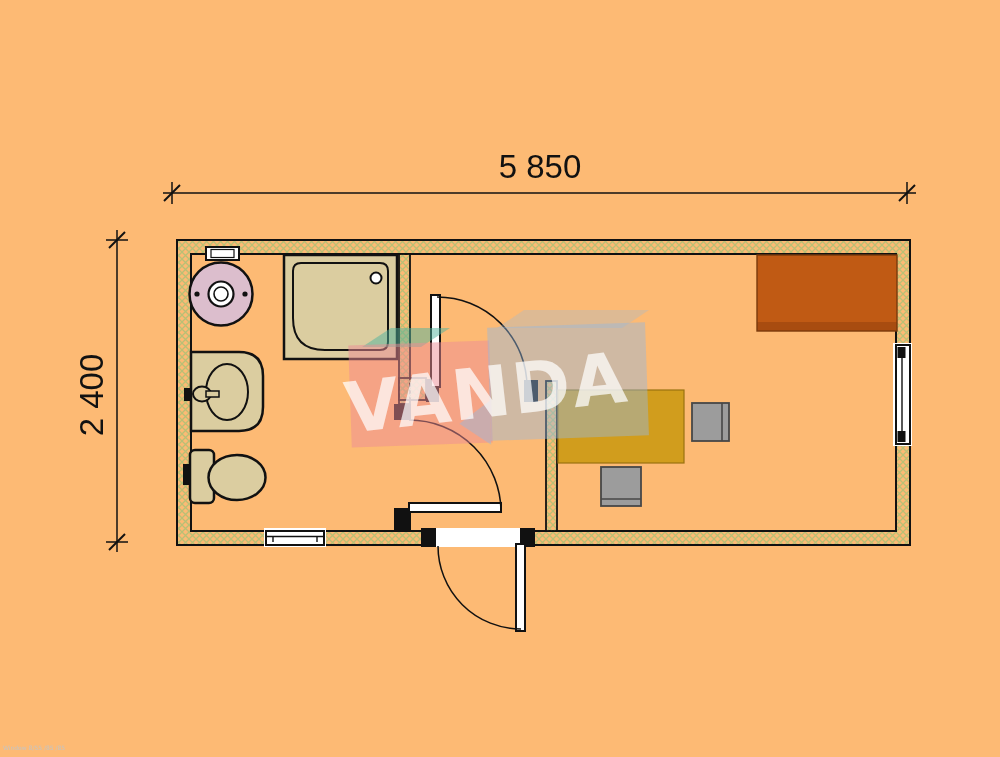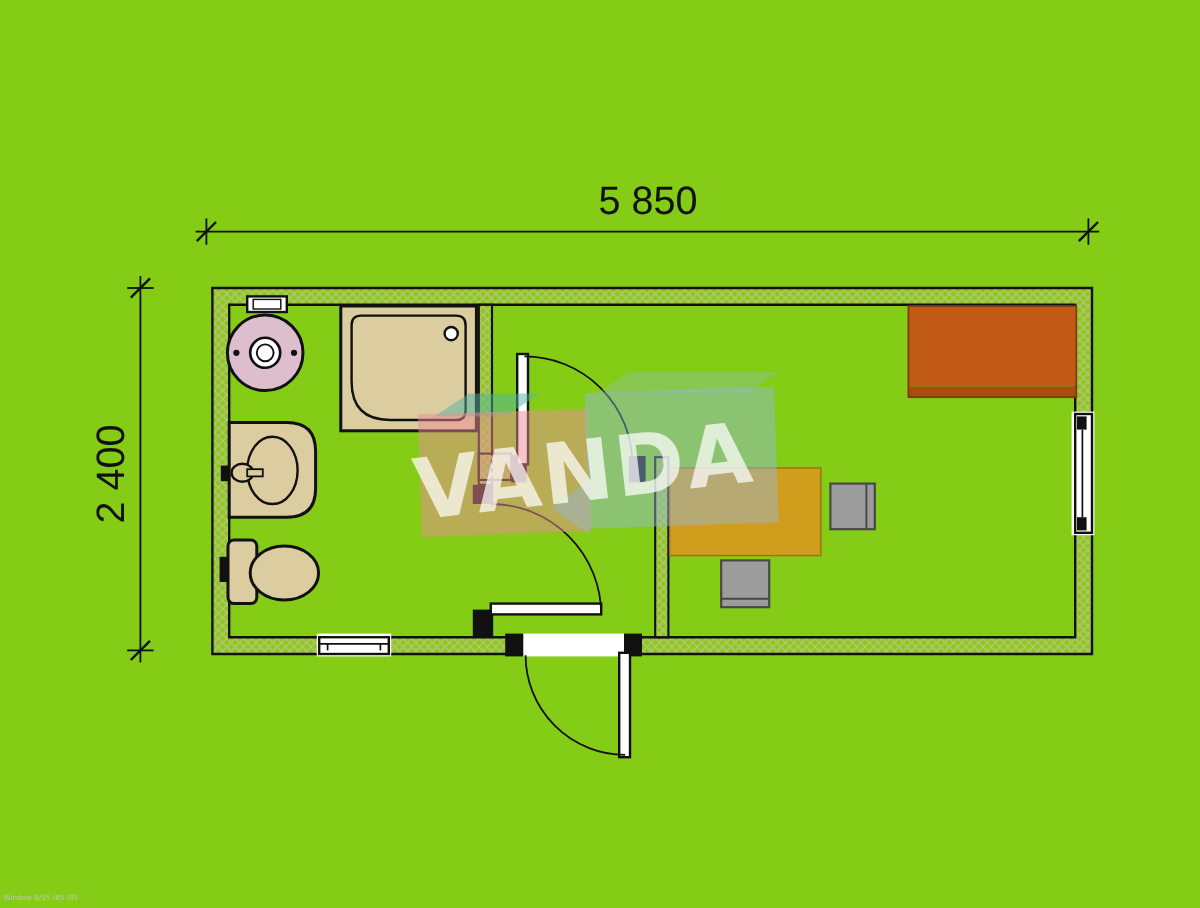--- a/index.html
+++ b/index.html
@@ -1,19 +1,19 @@
 <!DOCTYPE html>
 <html><head>
 <meta charset="utf-8">
 <style>
   html, body { margin: 0; padding: 0; background: #ffffff; }
   .canvas {
     position: relative;
     width: 1000px; height: 757px;
-    background: #84cc16;
+    background: #fdba74;
     font-family: "Liberation Sans", sans-serif;
     overflow: hidden;
   }
   svg { display: block; }
   .dim-text {
     font-family: "Liberation Sans", sans-serif;
     font-size: 33px;
     fill: #111;
   }
   .wm-text {

